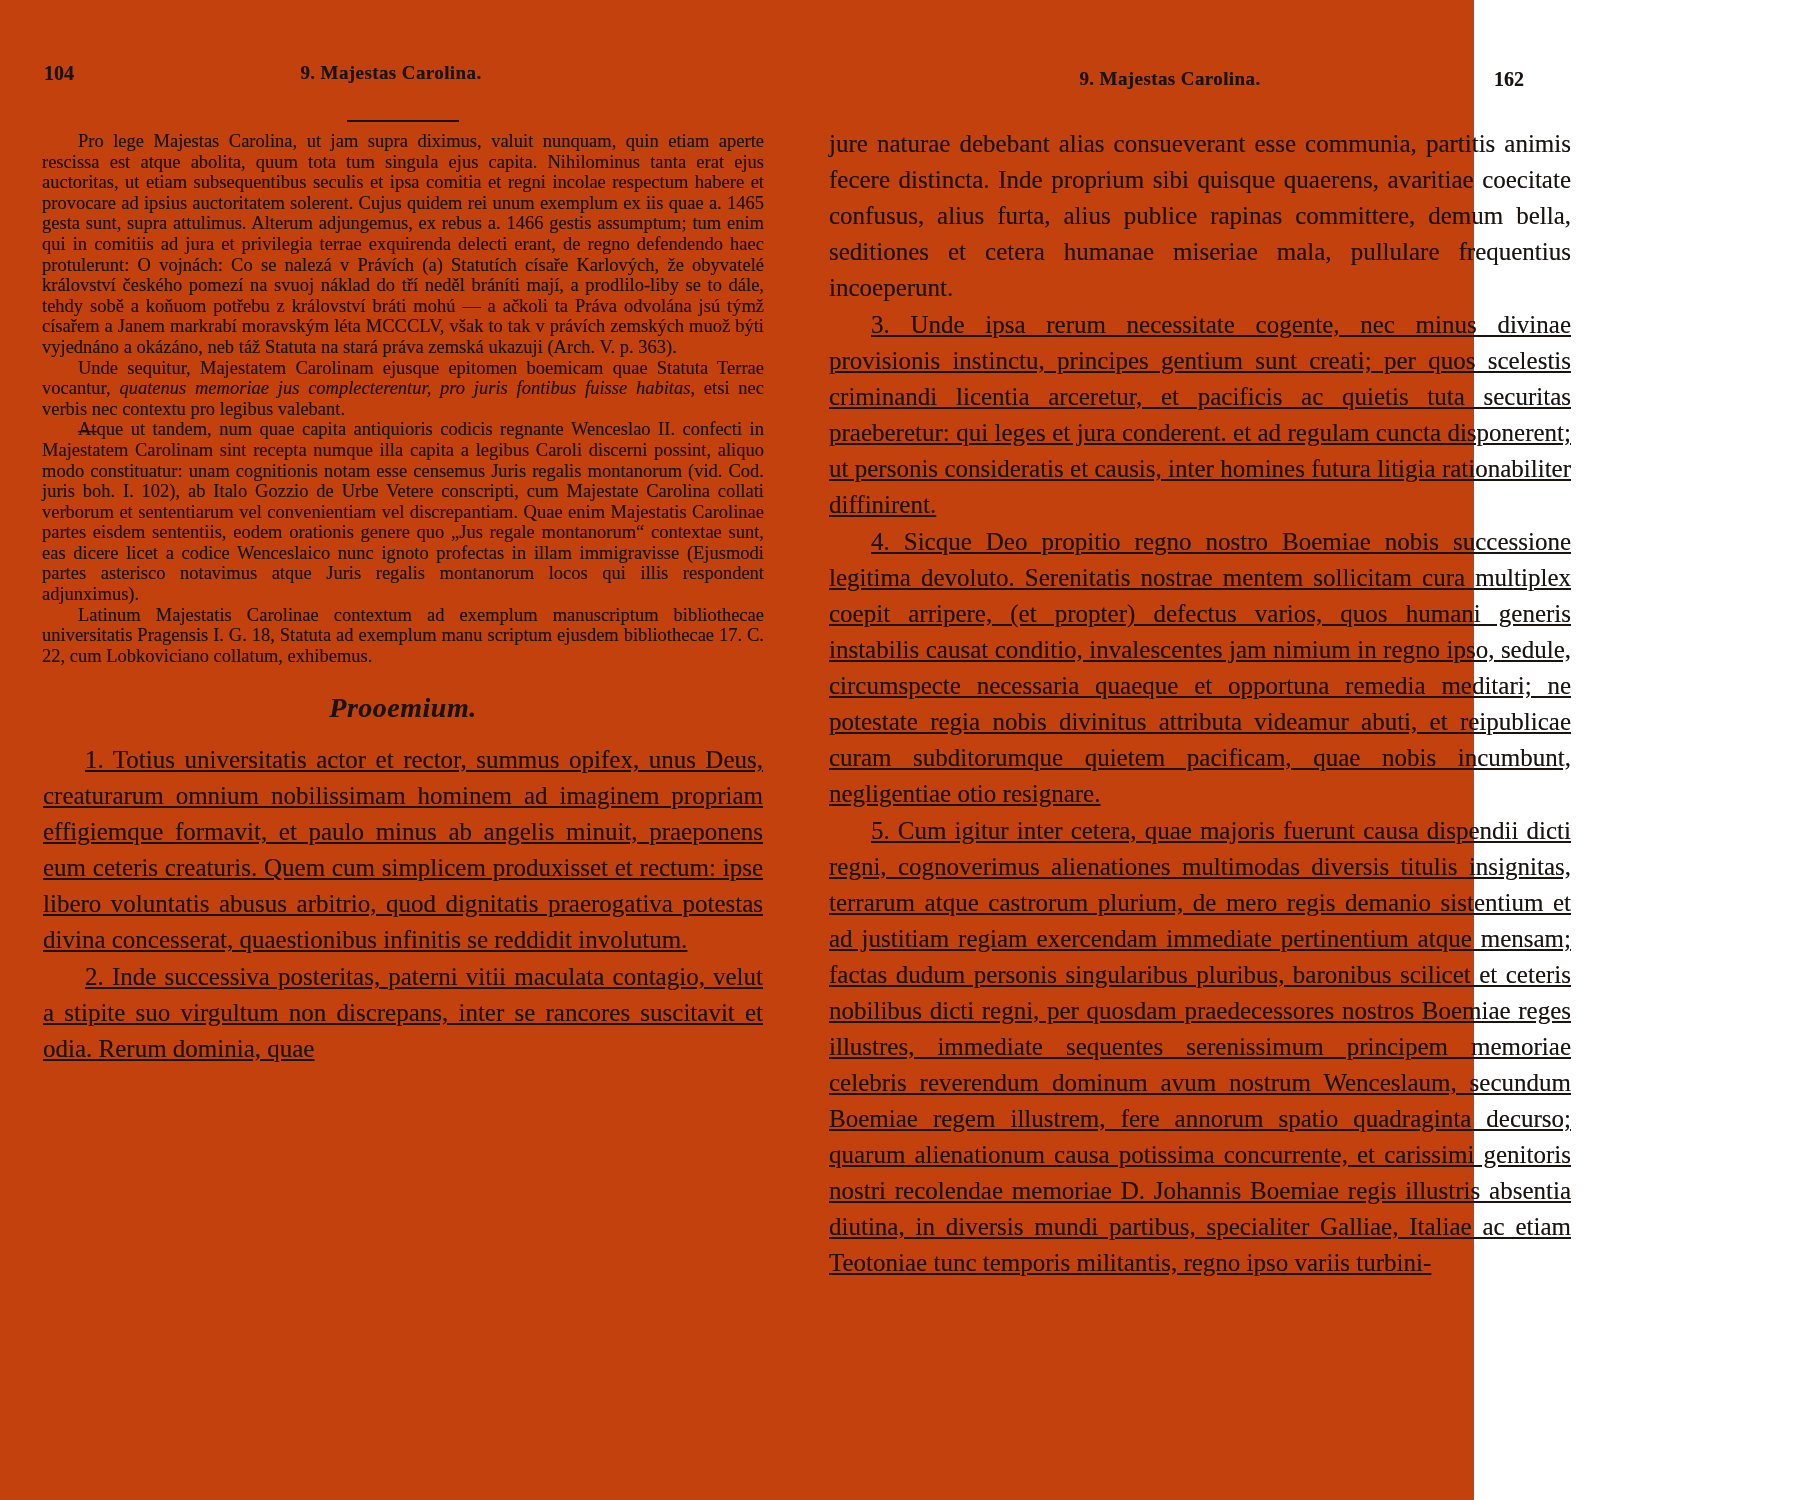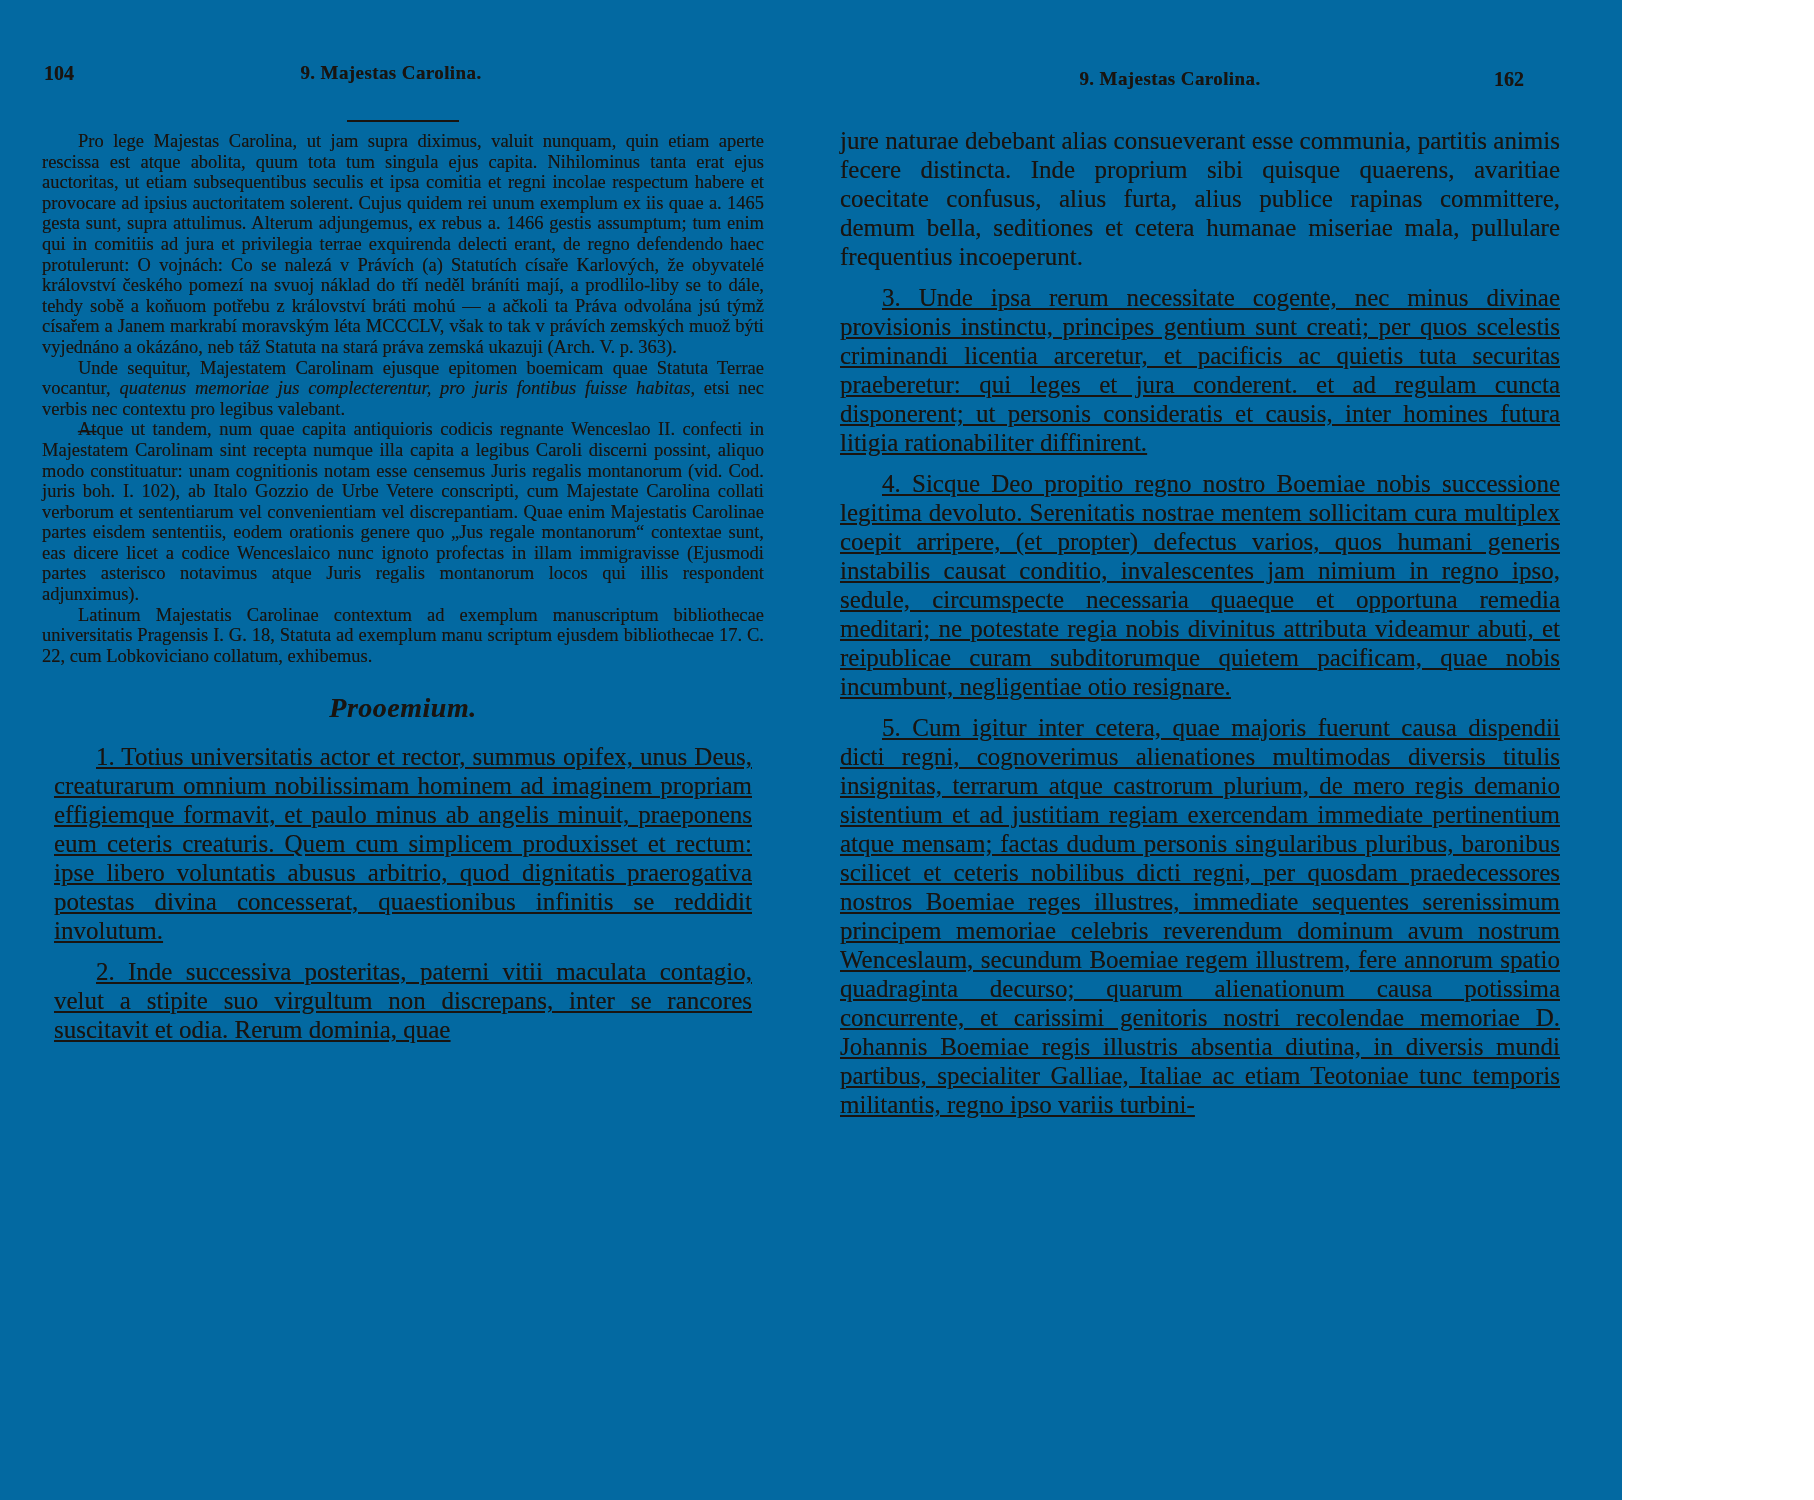--- a/index.html
+++ b/index.html
@@ -9,23 +9,23 @@
   }
   body {
     width: 1814px;
     height: 1500px;
     font-family: "Liberation Serif", "DejaVu Serif", serif;
     color: #191410;
     overflow: hidden;
   }
   .spread {
     position: relative;
-    width: 1622px;
+    width: 1474px;
     height: 1500px;
-    background: #0369a1;
+    background: #c2410c;
   }
   .page { position: absolute; }
   #pageL { left: 42px;  top: 62px; width: 722px; }
   #pageR { left: 828px; top: 68px; width: 744px; }
 
   .page-head {
     position: relative;
     font-weight: 700;
     font-size: 19px;
     height: 26px;
@@ -67,23 +67,23 @@
     margin: 26px 0 18px 0;
     text-align: center;
     font-style: italic;
     font-weight: 700;
     font-size: 28px;
     letter-spacing: 0.5px;
     text-shadow: 0 0 0.4px rgba(25,20,16,0.5);
   }
 
   .bodytext {
-    margin: 12px;
+    margin: 1px;
     font-size: 25px;
-    line-height: 29px;
+    line-height: 36px;
     text-align: justify;
     text-shadow: 0 0 0.4px rgba(25,20,16,0.5);
   }
   .indent-lg { text-indent: 42px; text-decoration: underline; }
 
   .italic { font-style: italic; }
 
   .rel { position: relative; }
   .margin-dash {
     position: absolute;

